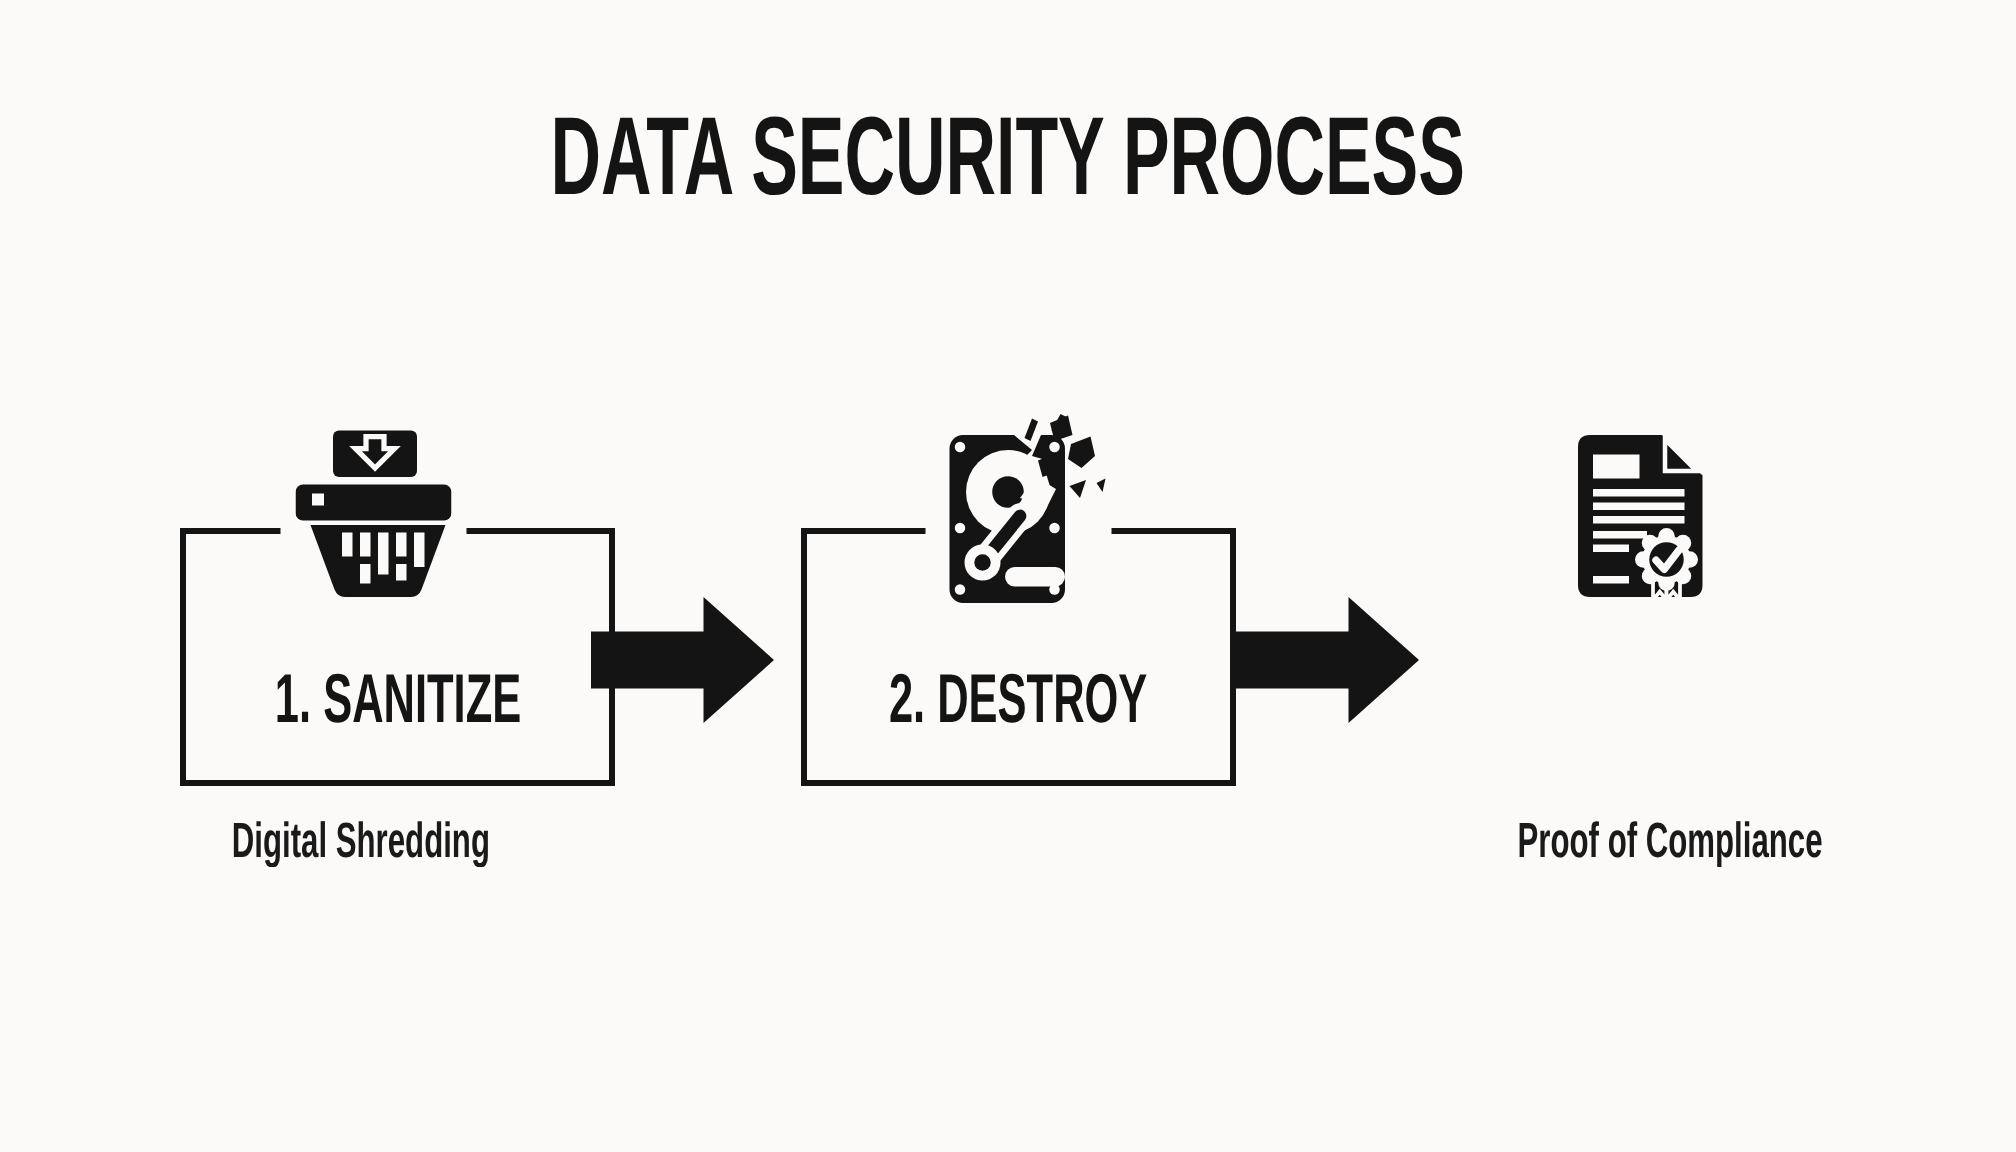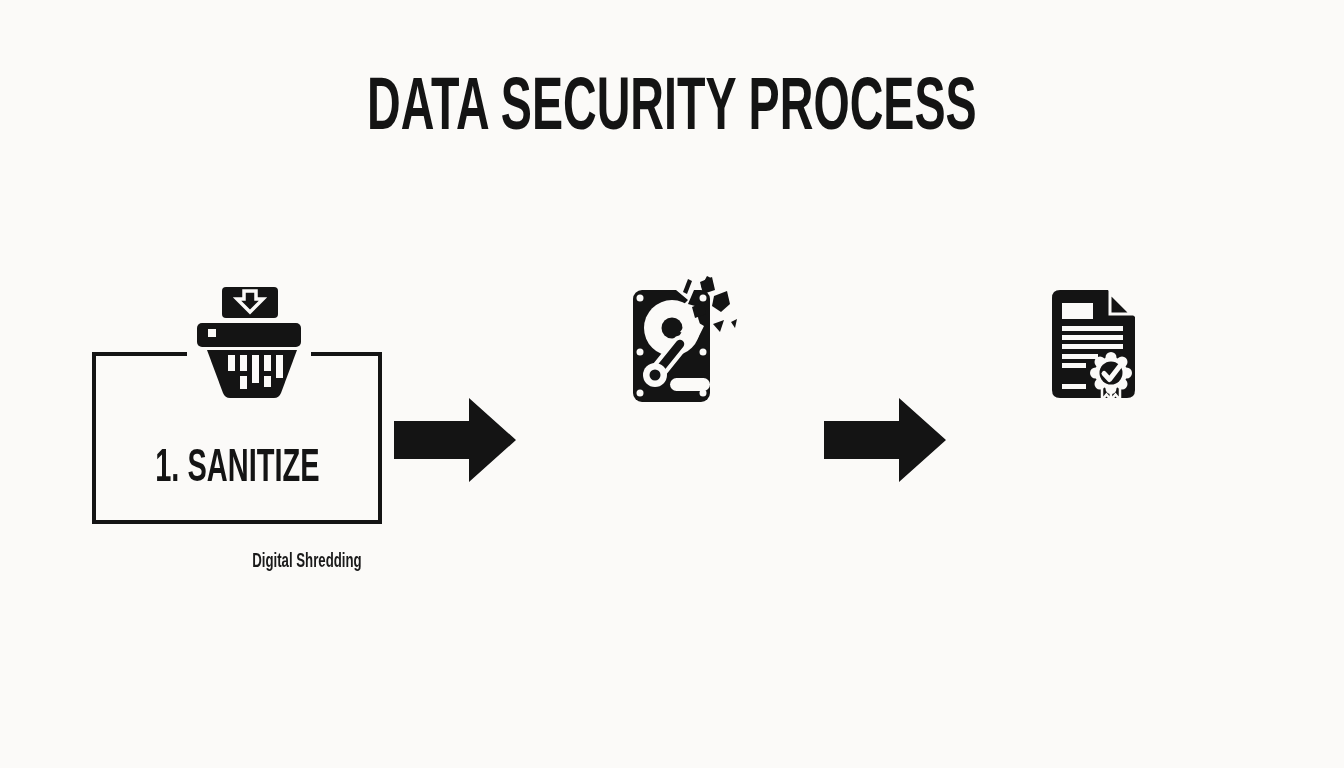--- a/index.html
+++ b/index.html
@@ -11,50 +11,55 @@
   .cond{display:inline-block;transform:scaleX(0.63);transform-origin:50% 50%;white-space:nowrap;}
   .title{
     position:absolute;left:0;top:62px;width:100%;text-align:center;
     font-weight:700;font-size:74px;line-height:84px;letter-spacing:0px;color:#141414;
   }
   .step-box{
     position:absolute;top:352px;width:290px;height:172px;
     border:4px solid #141414;box-sizing:border-box;background:transparent;
     display:flex;align-items:center;justify-content:center;padding-top:54px;
   }
-  .box-1{left:92px}.box-2{left:534px}.box-3{left:952px}
+  .box-1{left:120px}.box-2{left:534px}.box-3{left:952px}
   .step-label{font-weight:700;font-size:46px;line-height:50px;color:#141414;text-align:center;}
   .notch{position:absolute;top:349px;width:124px;height:10px;background:#fbfaf8;}
   .notch-1{left:187px}.notch-2{left:617px}.notch-3{left:1034px}
   .icon{position:absolute;}
   .icon-1{left:197px;top:283px;width:104px;height:117px;}
   .icon-2{left:630px;top:274px;width:112px;height:130px;}
   .icon-3{left:1046px;top:288px;width:96px;height:114px;}
   .caption{
-    position:absolute;top:541px;width:290px;text-align:right;
-    font-weight:700;font-size:21px;line-height:38px;color:#1a1a1a;
+    position:absolute;top:541px;width:290px;text-align:left;
+    font-weight:700;font-size:33px;line-height:38px;color:#1a1a1a;
   }
   .cap-1{left:104px}.cap-2{left:534px}.cap-3{left:952px}
   .arrow{position:absolute;top:398px;width:122px;height:84px;}
   .arrow-1{left:394px}.arrow-2{left:824px}
   svg .ink{fill:#141414}
   svg .paperw{fill:#fbfaf8}
 </style>
 </head>
 <body>
 
 <div class="canvas">
 
   <div class="title">
     <span class="cond">DATA SECURITY PROCESS</span>
   </div>
 
   <div class="step-box box-1">
     <div class="step-label">
       <span class="cond">1. SANITIZE</span>
+    </div>
+  </div>
+  <div class="step-box box-2">
+    <div class="step-label">
+      <span class="cond">2. DESTROY</span>
     </div>
   </div>
 
   <div class="notch notch-1"></div>
   <div class="notch notch-2"></div>
   <div class="notch notch-3"></div>
 
   <svg class="icon icon-1" viewBox="0 0 104 117">
     <rect class="ink" x="25" y="4" width="56" height="31" rx="4"></rect>
     <path d="M53,29 L40,16 L47,16 L47,8 L59,8 L59,16 L66,16 Z" fill="#141414" stroke="#fbfaf8" stroke-width="3.5"></path>
@@ -140,14 +145,17 @@
   <svg class="arrow arrow-1" viewBox="0 0 122 84">
     <polygon class="ink" points="0,23 75,23 75,0 122,42 75,84 75,61 0,61"></polygon>
   </svg>
   <svg class="arrow arrow-2" viewBox="0 0 122 84">
     <polygon class="ink" points="0,23 75,23 75,0 122,42 75,84 75,61 0,61"></polygon>
   </svg>
 
   <div class="caption cap-1">
     <span class="cond">Digital Shredding</span>
   </div>
+  <div class="caption cap-3">
+    <span class="cond">Proof of Compliance</span>
+  </div>
 
 </div>
 
 </body></html>

